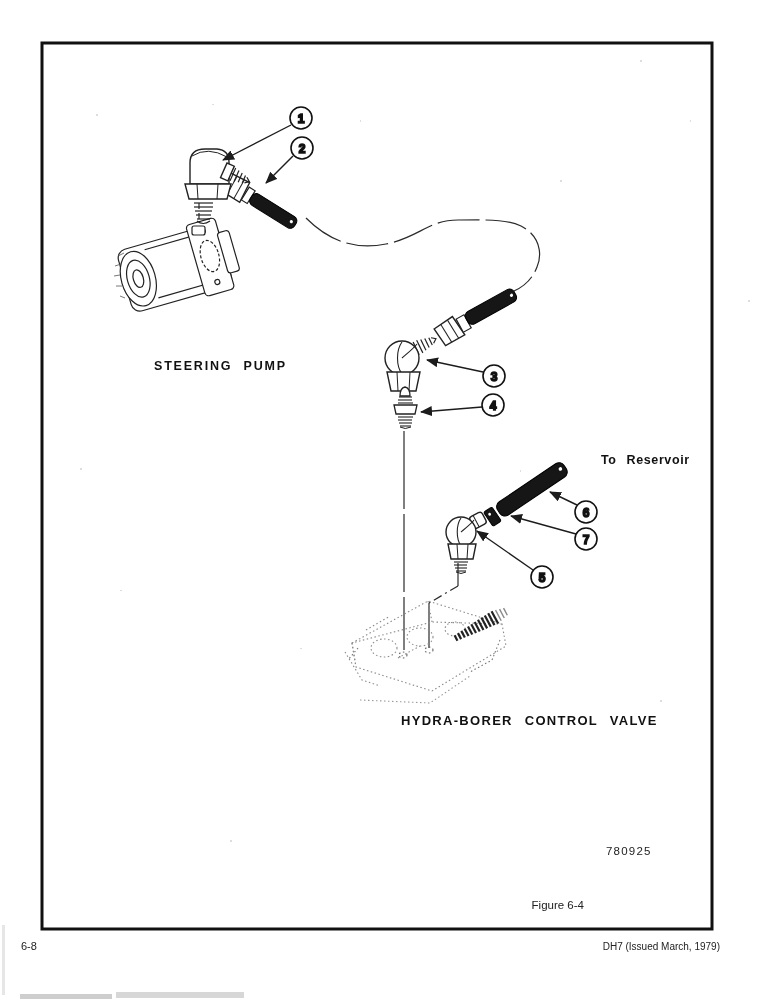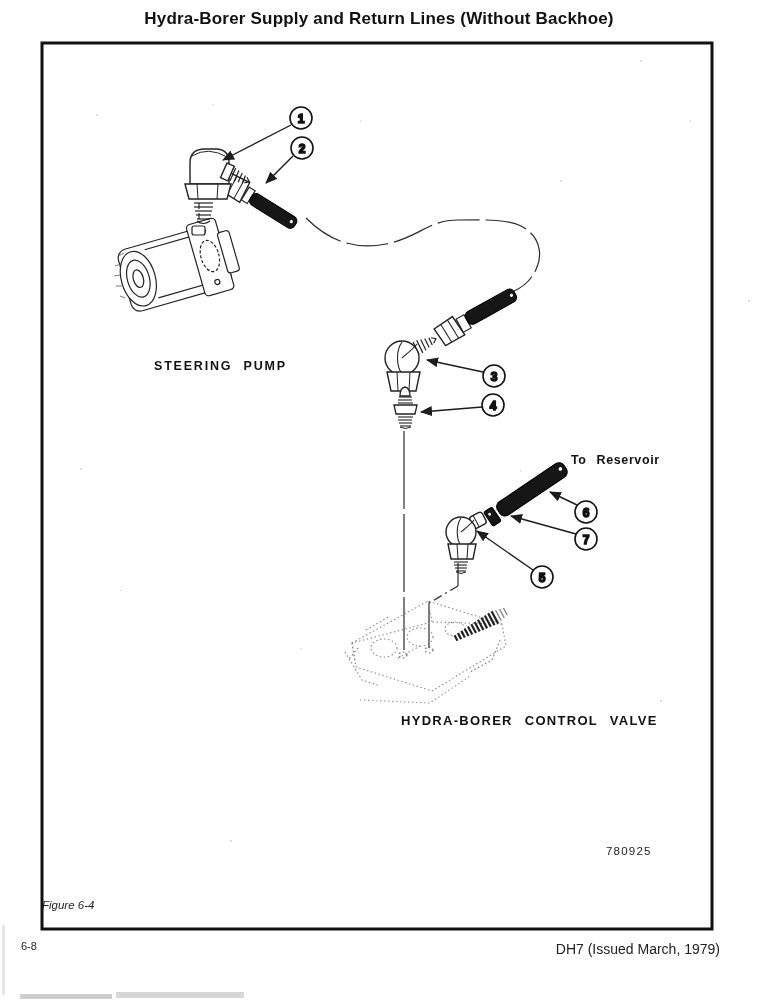--- a/index.html
+++ b/index.html
@@ -3,38 +3,37 @@
 <meta charset="utf-8">
 <style>
   html,body{margin:0;padding:0;}
   body{width:780px;height:1000px;background:#fff;position:relative;overflow:hidden;
        font-family:"Liberation Sans",sans-serif;color:#1c1c1c;}
   .page{position:absolute;inset:0;}
   .doc-title{position:absolute;left:0;top:9px;width:758px;text-align:center;
              font-size:17px;font-weight:600;letter-spacing:.2px;color:#111;}
   .lbl{position:absolute;font-weight:700;color:#111;white-space:nowrap;}
   .lbl-pump{left:154px;top:316px;font-size:12.5px;letter-spacing:1.8px;word-spacing:6px;margin-top:43px;}
-  .lbl-reservoir{left:571px;top:453px;font-size:12.5px;letter-spacing:.6px;word-spacing:6px;}
+  .lbl-reservoir{left:601px;top:453px;font-size:12.5px;letter-spacing:.6px;word-spacing:6px;}
   .lbl-valve{left:361px;top:713px;font-size:13px;letter-spacing:1.3px;word-spacing:7px;padding-left:40px;}
   .part-number{position:absolute;left:606px;top:845px;font-size:11.5px;letter-spacing:1.2px;color:#222;text-align:right;}
-  .fig-caption{position:absolute;left:42px;top:899px;width:542px;text-align:left;
-               font-size:11.5px;color:#222;font-style:italic;}
+  .fig-caption{position:absolute;left:42px;top:899px;width:542px;text-align:right;
+               font-size:11.5px;color:#222;}
   .footer-left{position:absolute;left:21px;top:940px;font-size:11px;color:#222;}
-  .footer-right{position:absolute;right:60px;top:941px;font-size:14px;color:#222;}
+  .footer-right{position:absolute;right:60px;top:941px;font-size:10px;color:#222;}
   svg{position:absolute;left:0;top:0;}
   svg text{font-family:"Liberation Sans",sans-serif;}
   .callout-num{font-size:12px;font-weight:700;fill:#111;}
   .speck{position:absolute;background:#c8c8c8;opacity:.6;}
 </style>
 </head>
 <body>
 
 <div class="page">
 
-  <div class="doc-title">Hydra-Borer Supply and Return Lines (Without Backhoe)</div>
 
   <svg width="780" height="1000" viewBox="0 0 780 1000">
     <defs>
       <marker id="ah" markerWidth="13" markerHeight="11" refX="11" refY="5" orient="auto" markerUnits="userSpaceOnUse">
         <path d="M0,0 L12,5 L0,10 Z" fill="#1c1c1c"></path>
       </marker>
     </defs>
 
     <rect x="42" y="43" width="670" height="886" fill="none" stroke="#111" stroke-width="3"></rect>
 

